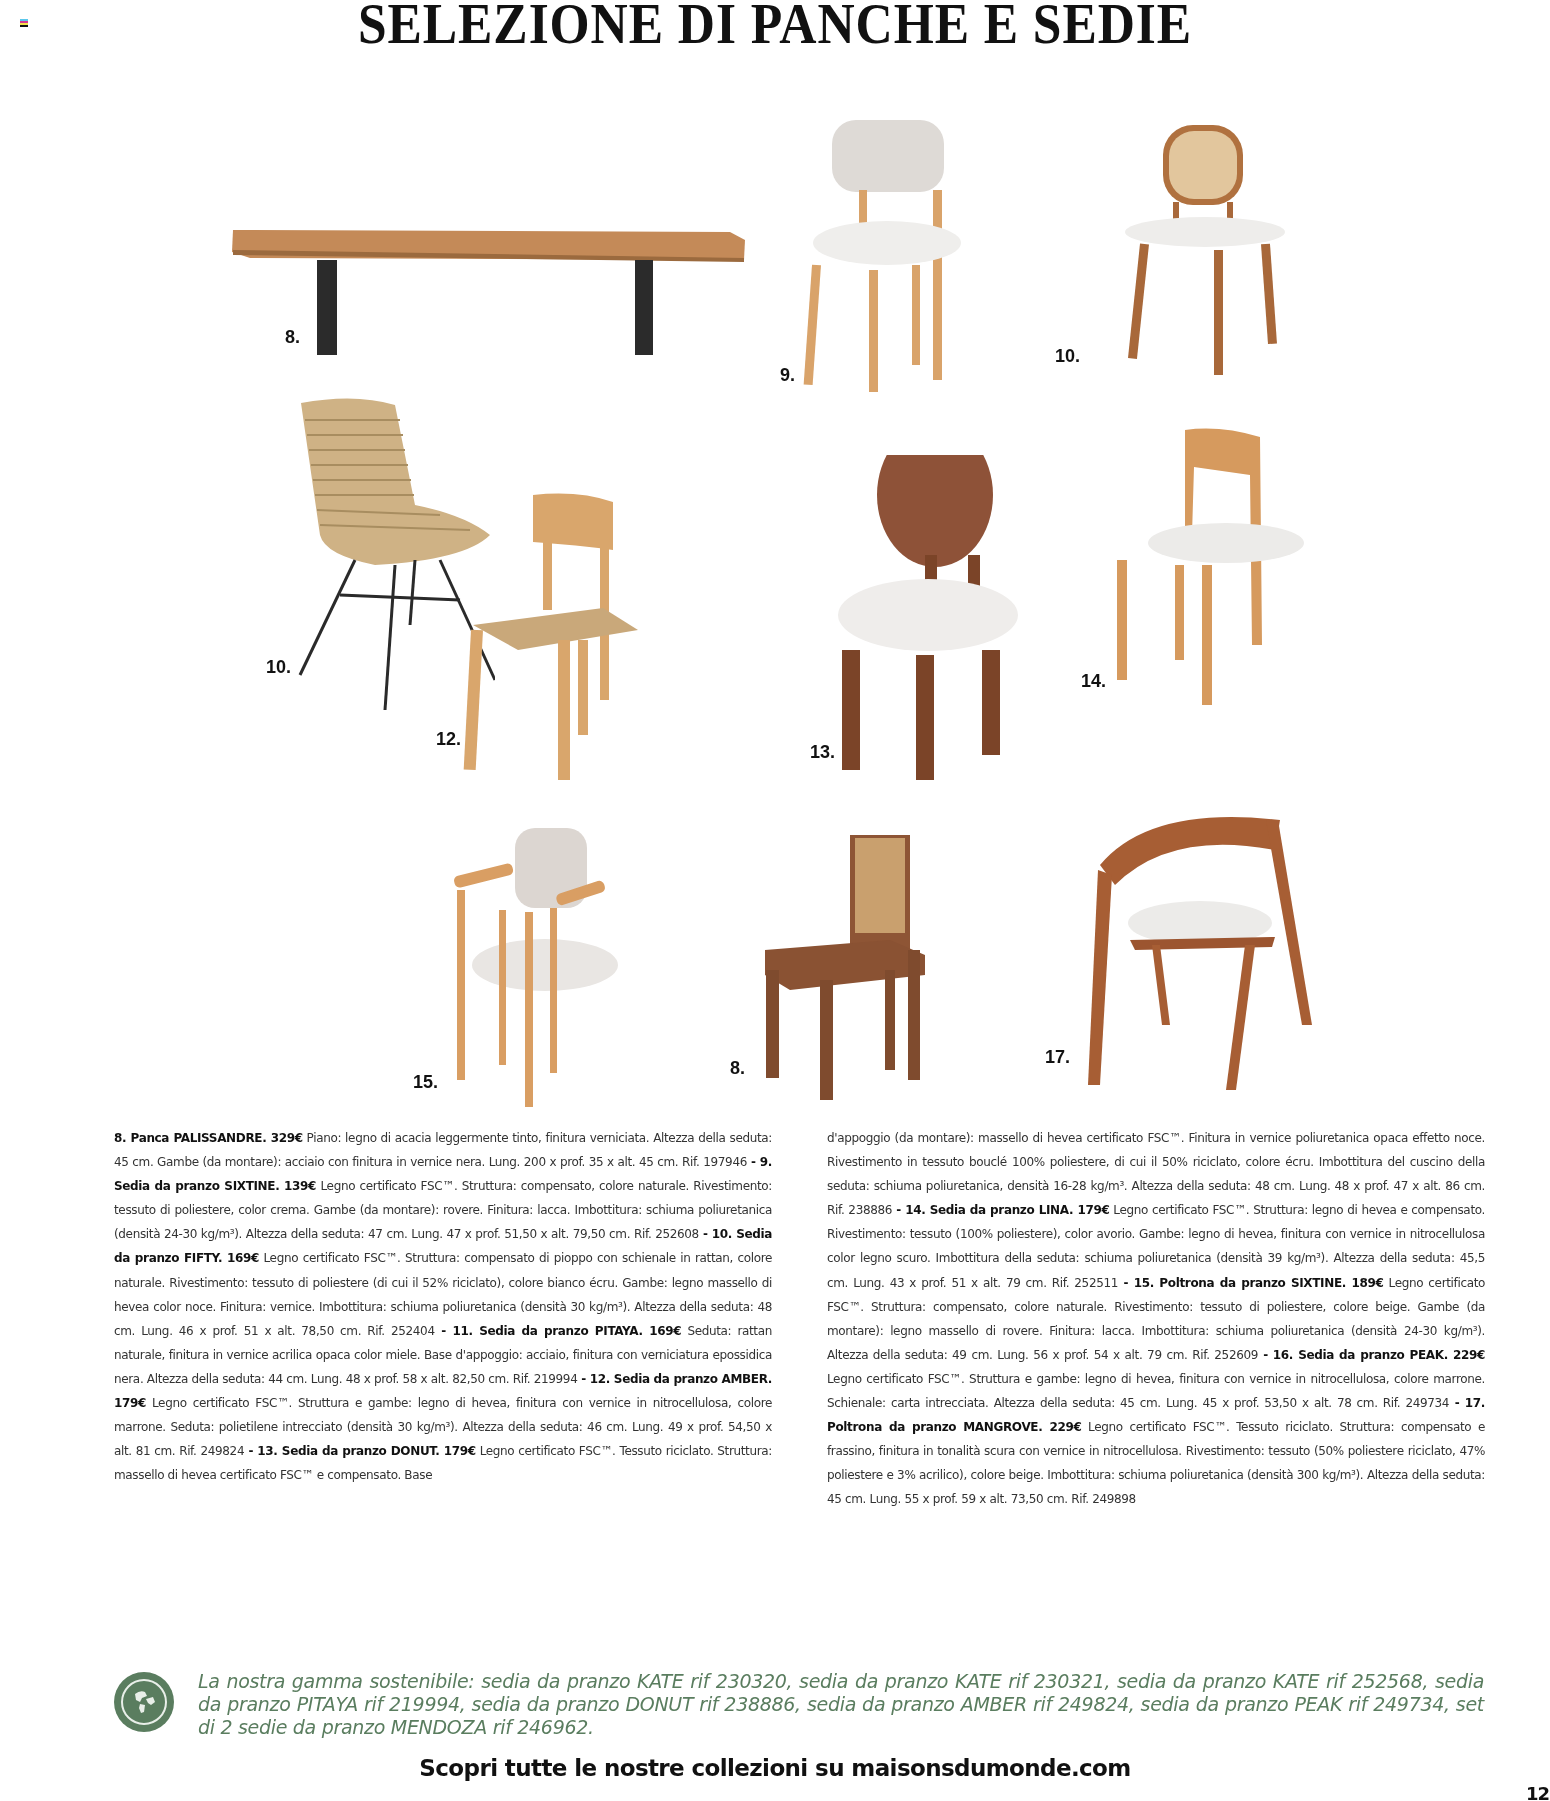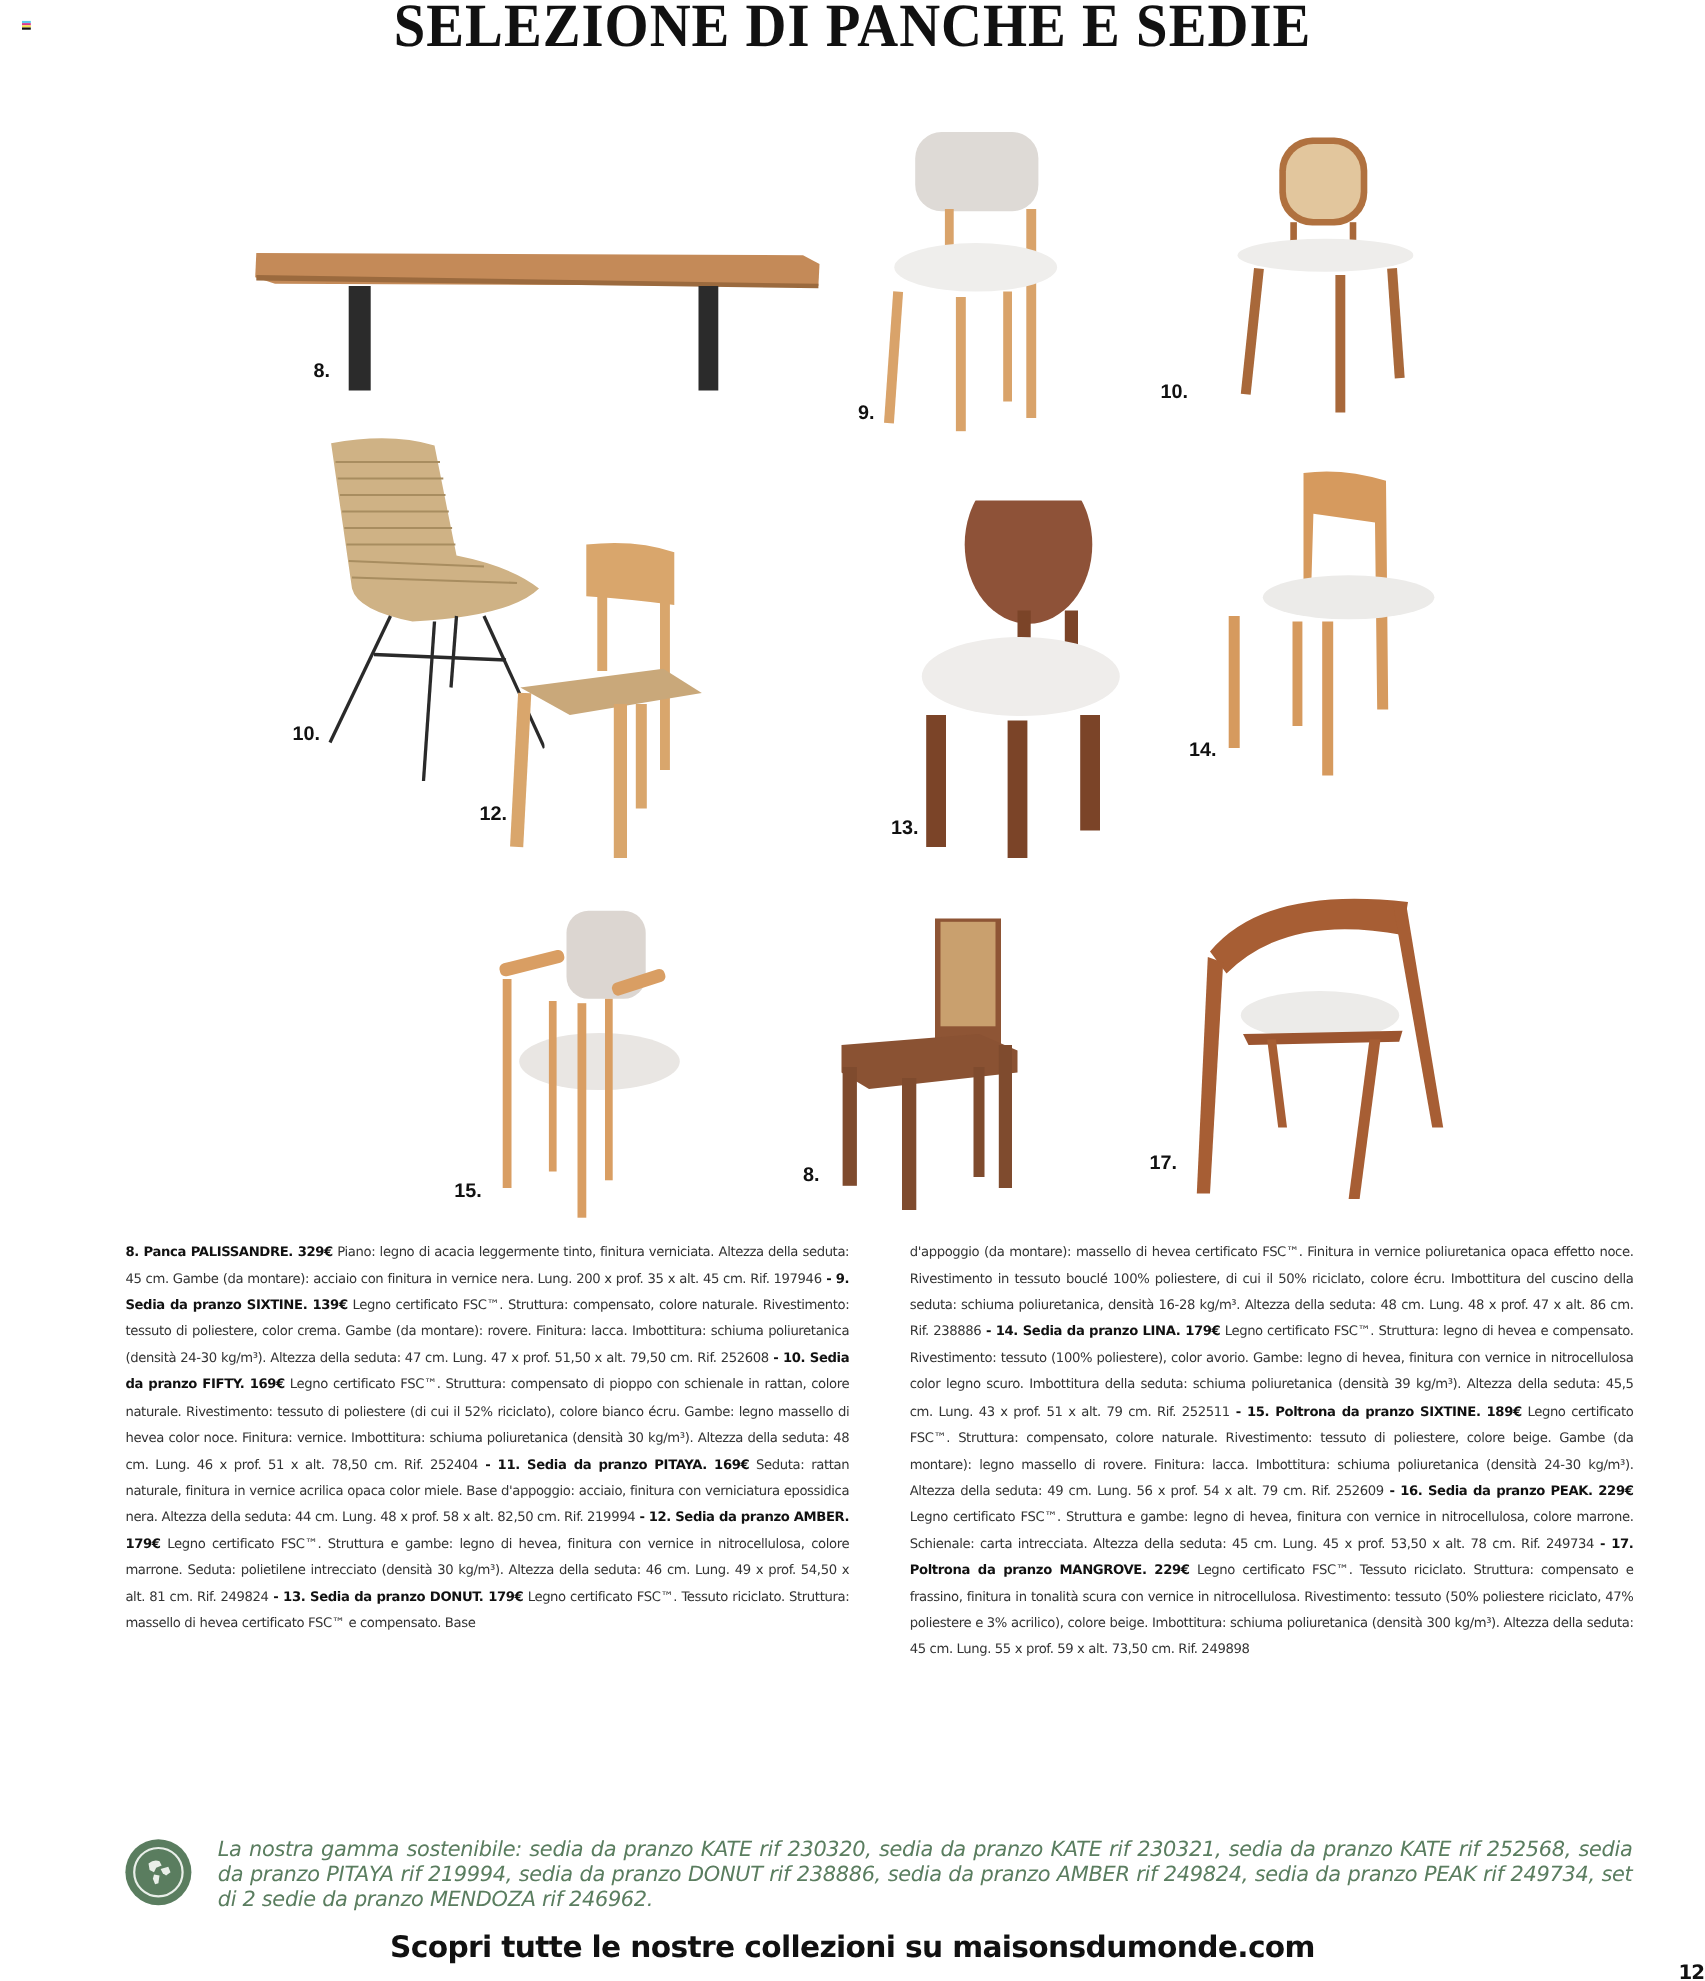--- a/index.html
+++ b/index.html
@@ -39,21 +39,21 @@
       width: 46px; height: 46px; border-radius: 50%; border: 2px solid #e9efe9;
       display: flex; align-items: center; justify-content: center;
     }
     .eco-text {
       margin-left: 24px; font-style: italic; font-size: 19px; line-height: 23px; color: #5a7d5f;
       text-align: justify; font-family: "DejaVu Sans", sans-serif; letter-spacing: -0.3px;
     }
 
     .footer-cta {
       position: absolute; top: 1755px; left: 0; width: 1550px; text-align: center;
-      font-weight: bold; font-size: 27px; color: #111; font-family: "DejaVu Sans", sans-serif;
+      font-weight: bold; font-size: 23px; color: #111; font-family: "DejaVu Sans", sans-serif;
       letter-spacing: -0.6px;
     }
     .page-number {
       position: absolute; left: 1526px; top: 1783px; font-weight: bold; font-size: 18px; color: #111;
       font-family: "DejaVu Sans", sans-serif; letter-spacing: -1px;
     }
   </style>
 </head>
 <body>
 

